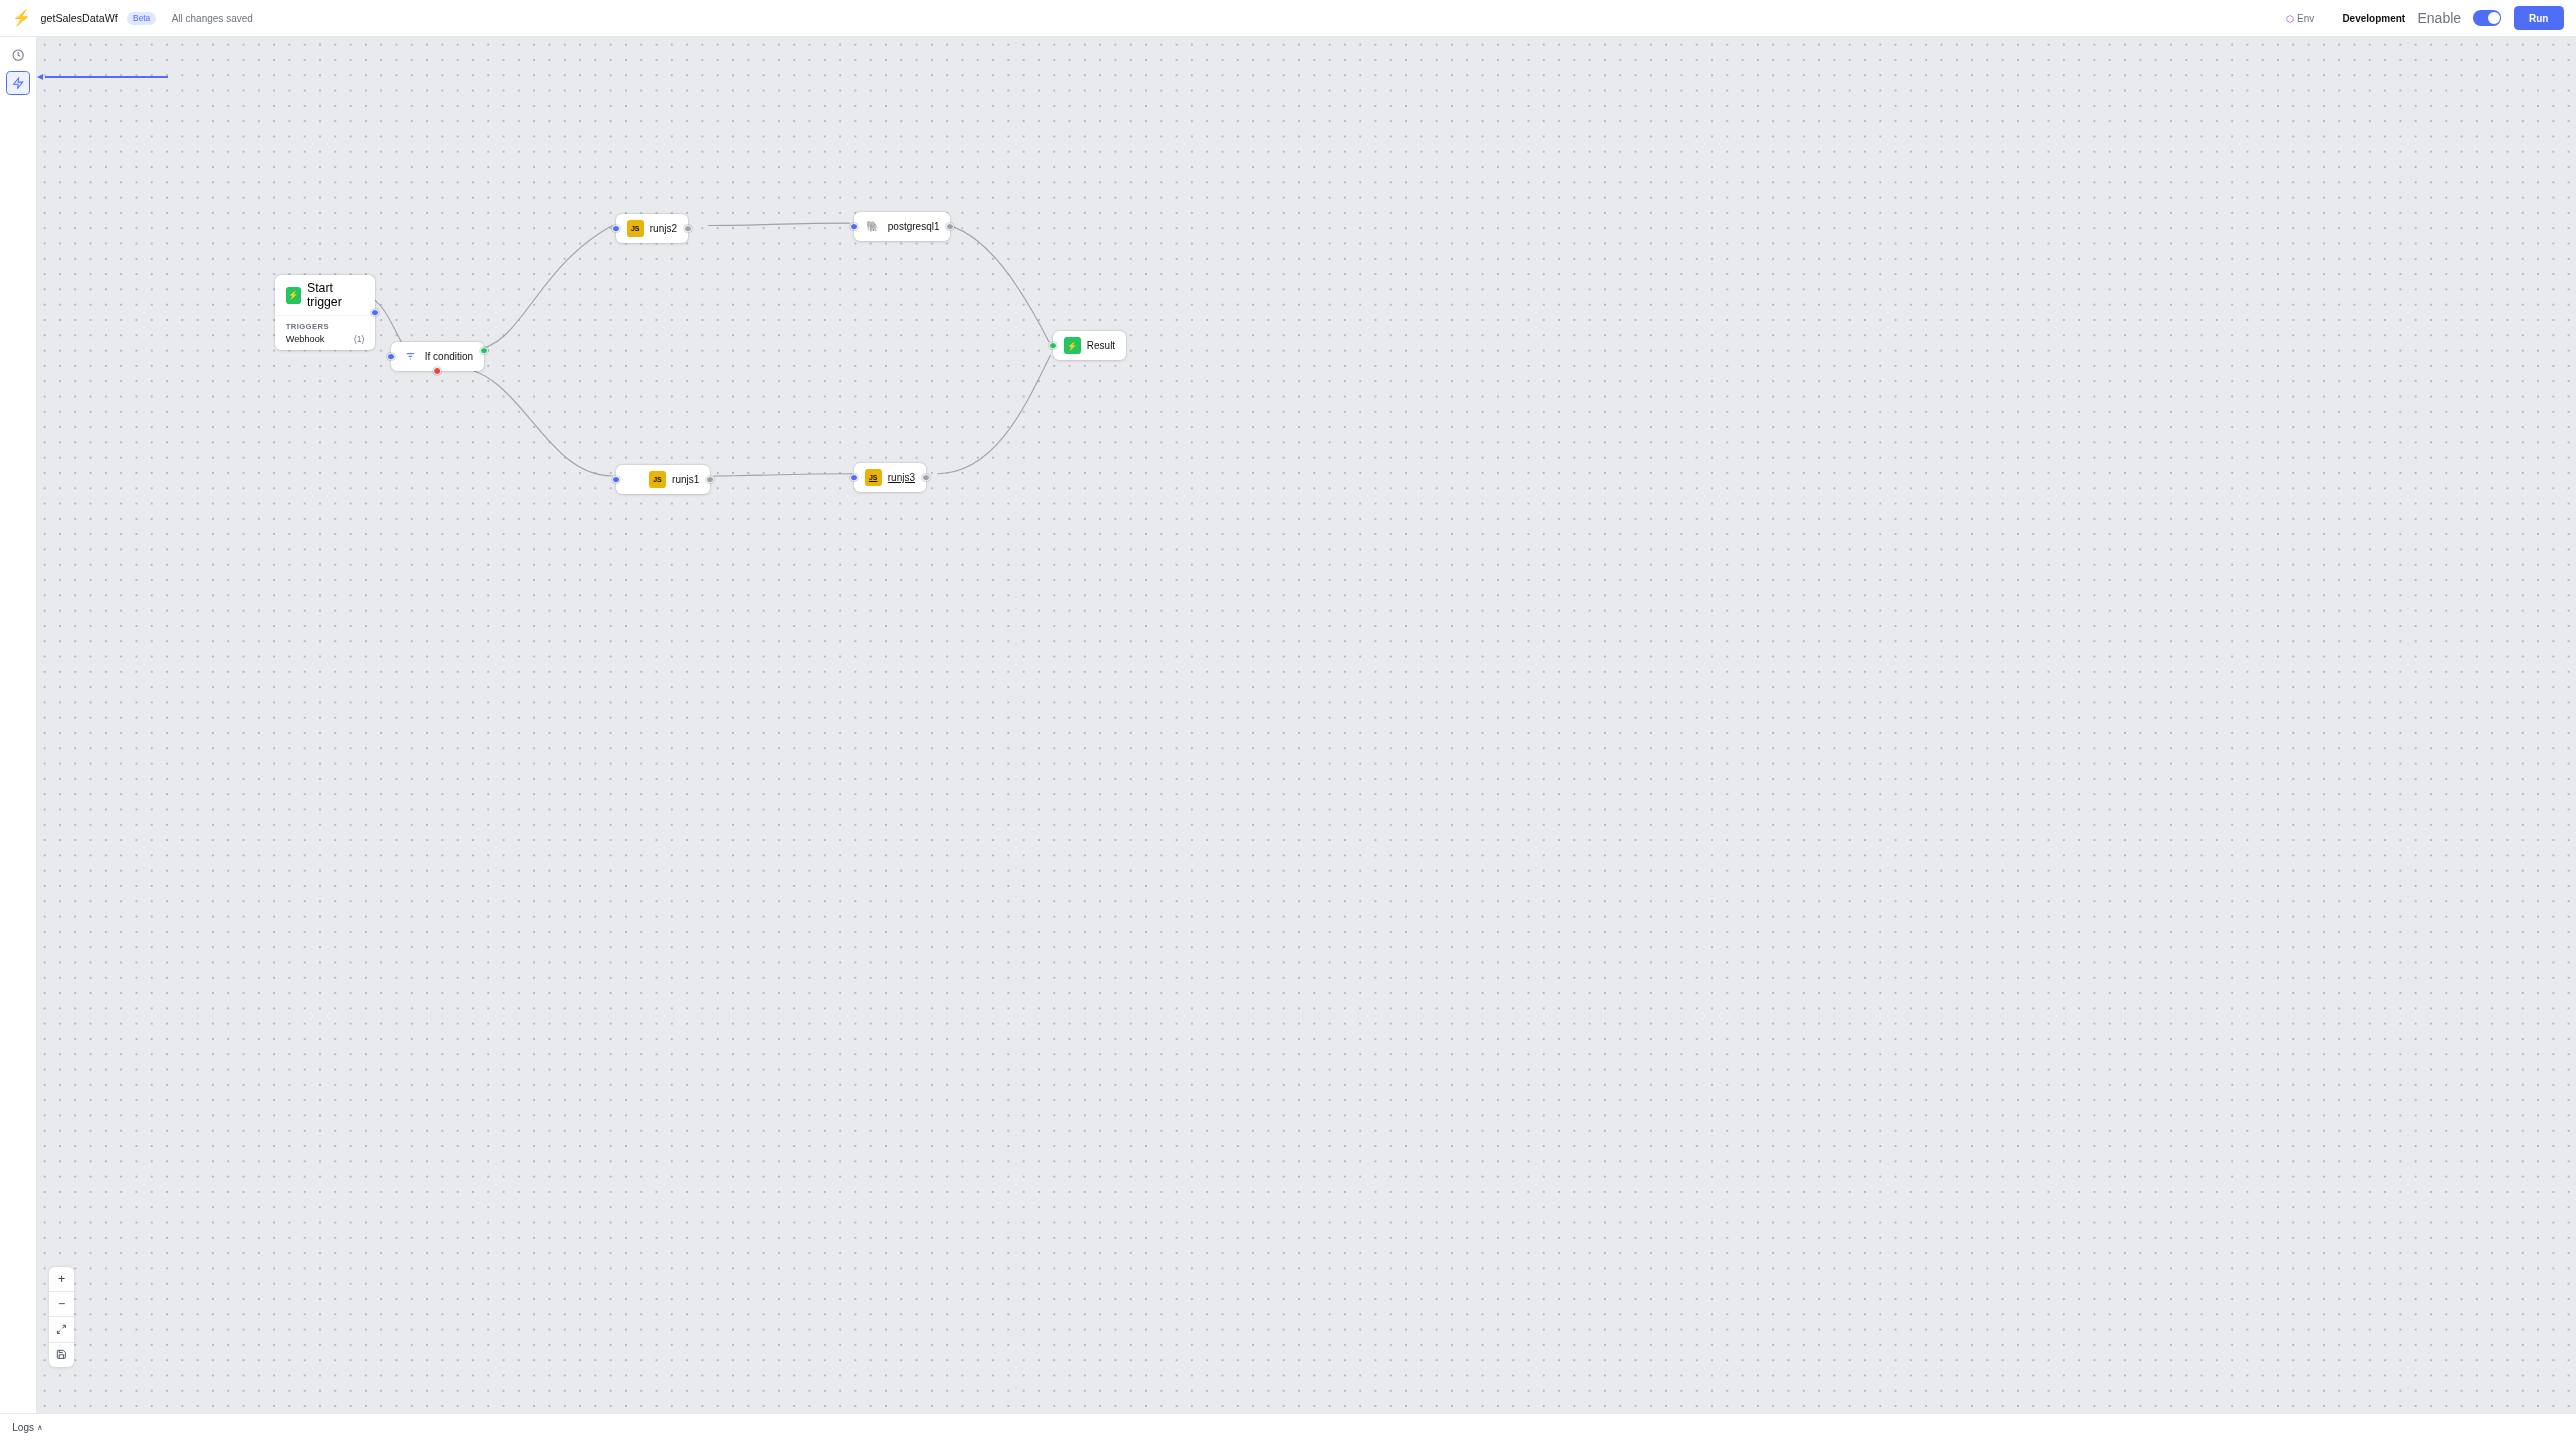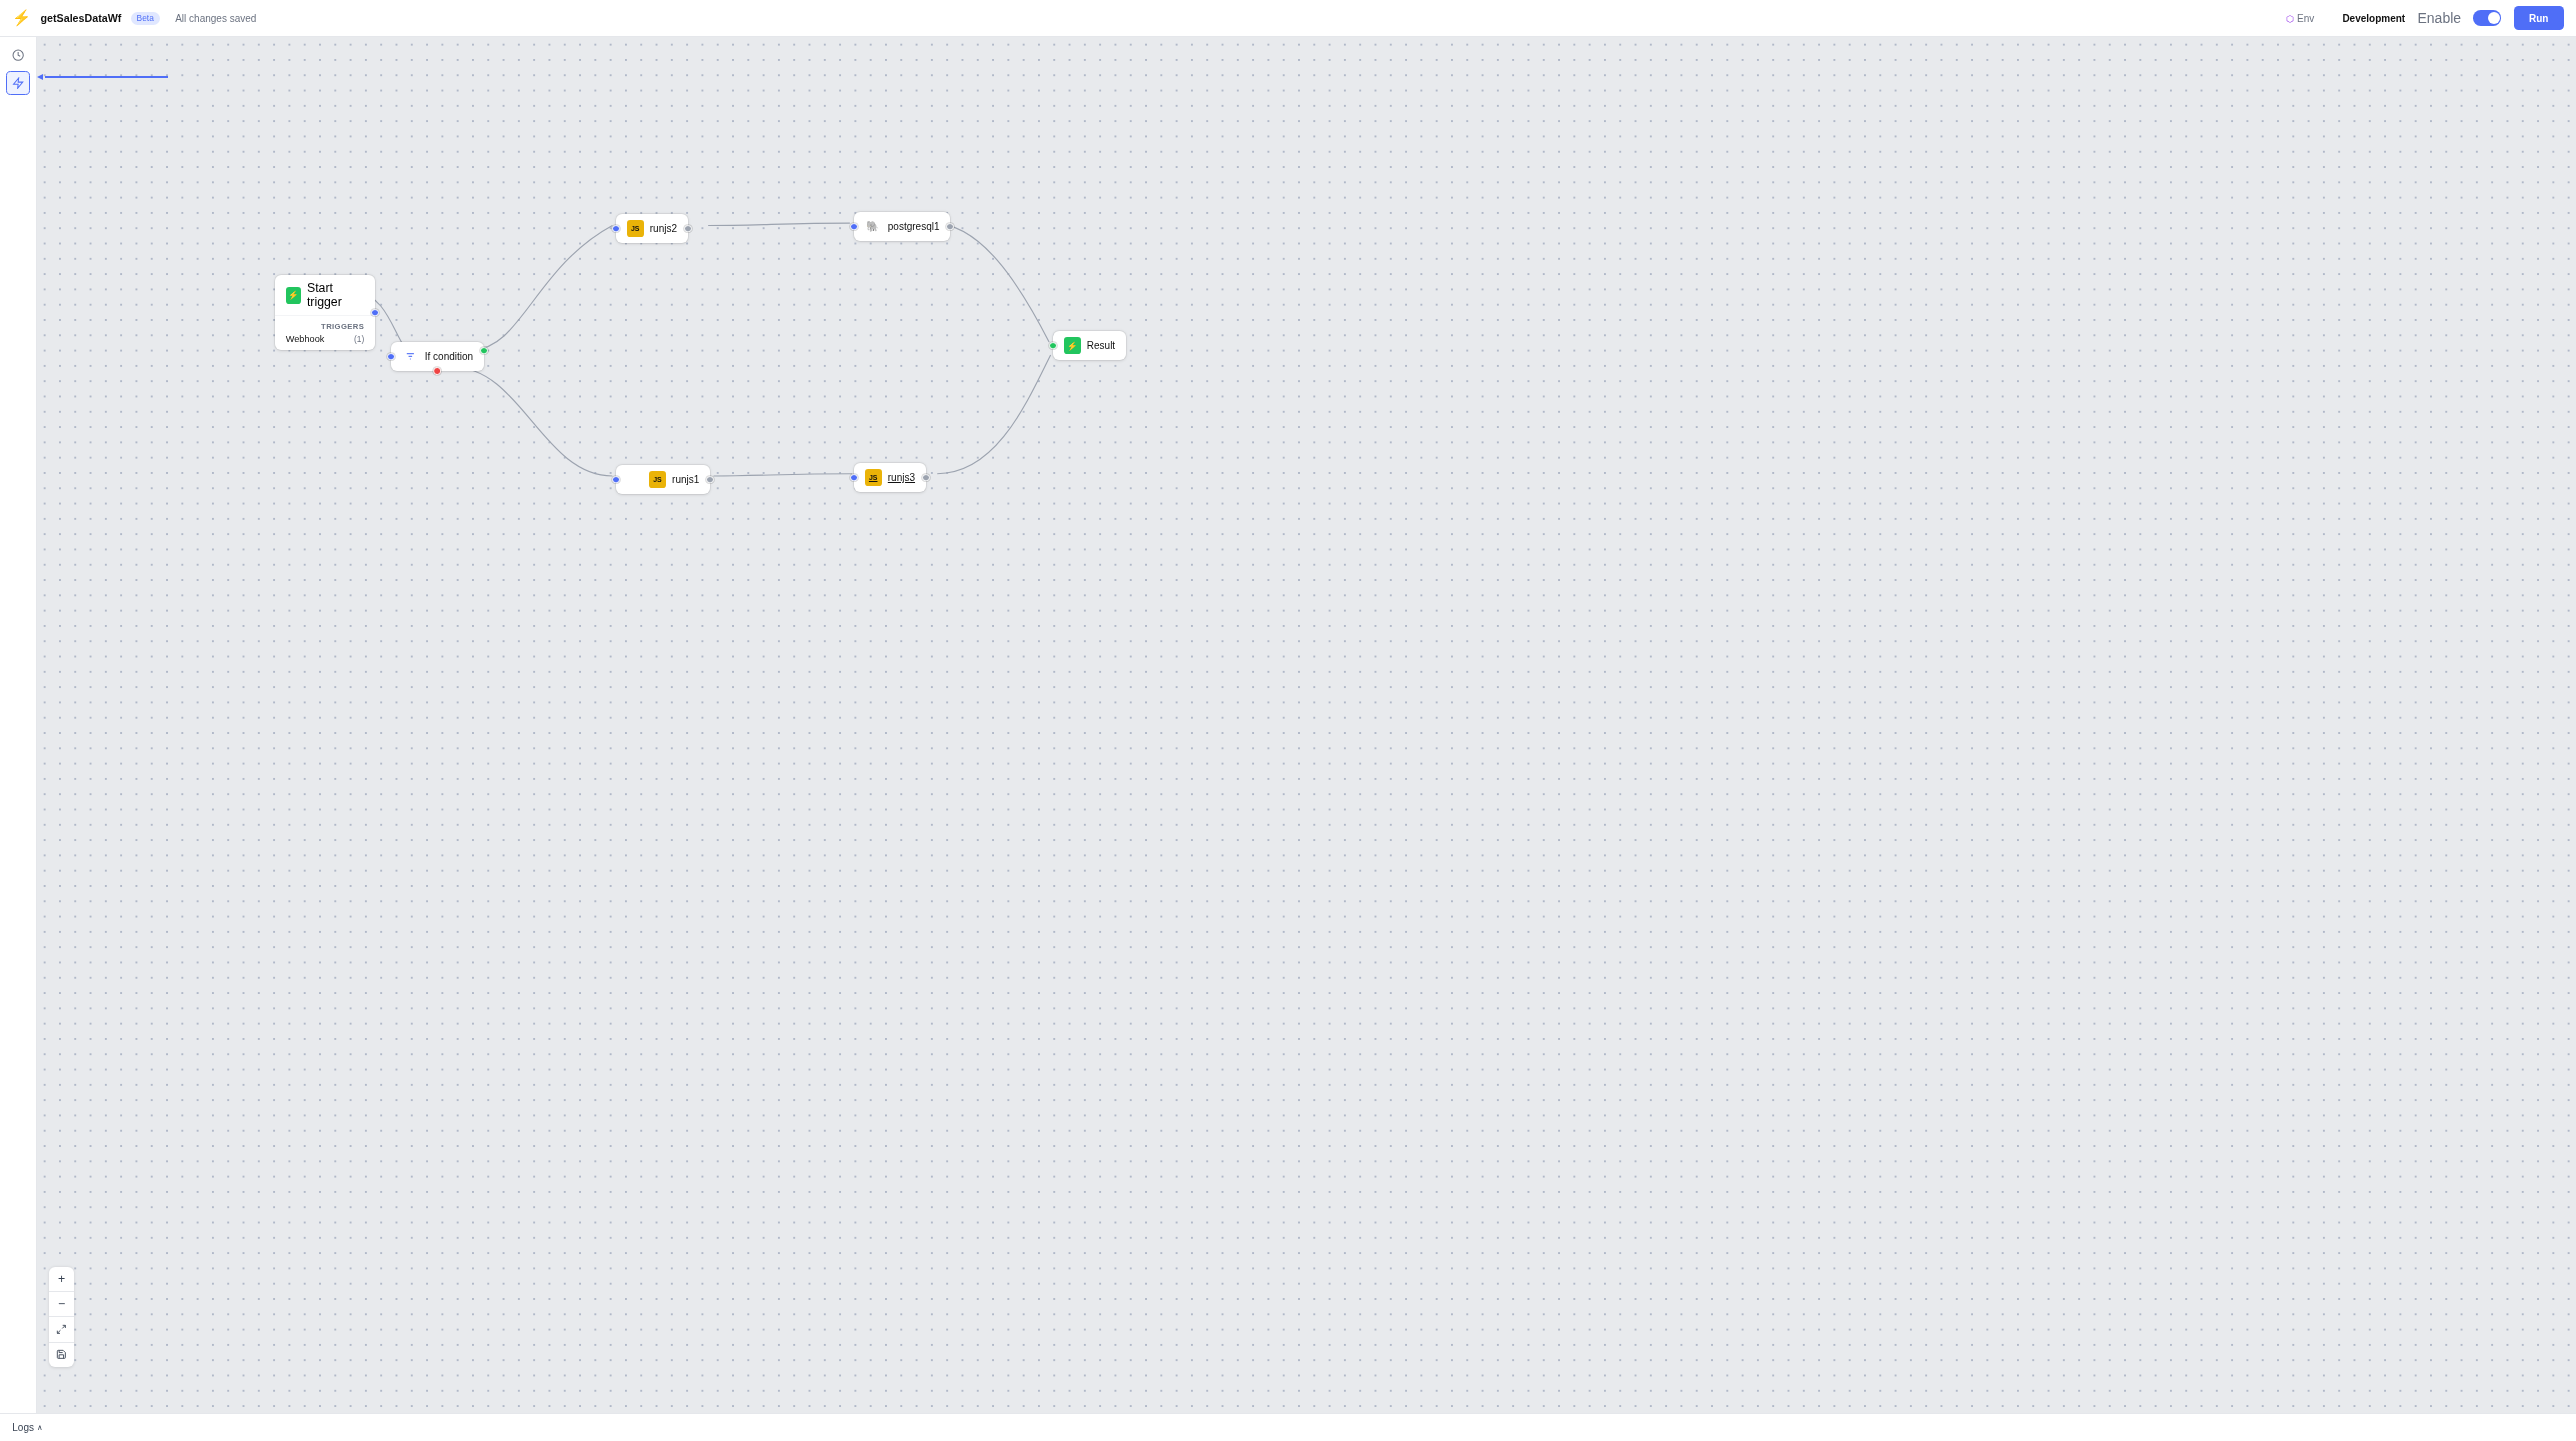--- a/index.html
+++ b/index.html
@@ -11,21 +11,21 @@
       height: 37px;
       display: flex;
       align-items: center;
       padding: 0 12.3px;
       border-bottom: 0.8px solid #e5e7eb;
       gap: 9.2px;
       z-index: 10;
       flex-shrink: 0;
     }
     .header-logo { color: #4f6ef7; font-size: 15.3px; }
-    .header-title { font-size: 10.7px; font-weight: 700; color: #111; }
+    .header-title { font-size: 10.7px; font-weight: 400; color: #111; }
     .header-badge {
       background: #e0e7ff;
       color: #4f6ef7;
       font-size: 8.4px;
       padding: 1.5px 6.1px;
       border-radius: 7.7px;
       font-weight: 400;
     }
     .header-saved { font-size: 10px; color: #6b7280; margin-left: 6.1px; }
     .header-right { margin-left: auto; display: flex; align-items: center; gap: 12.3px; }
@@ -156,21 +156,20 @@
     }
     .start-trigger-header {
       display: flex;
       align-items: center;
       gap: 6.1px;
       padding: 6.1px 10.7px;
     }
     .start-trigger-body {
       border-top: 0.8px solid #f3f4f6;
       padding: 6.1px 10.7px;
-      text-align: right;
     }
     .trigger-label { font-size: 7.7px; font-weight: 600; color: #6b7280; letter-spacing: 0.05em; }
     .trigger-row { display: flex; justify-content: space-between; align-items: center; margin-top: 3.1px; }
     .trigger-name { font-size: 9.2px; color: #111; }
     .trigger-count { font-size: 8.4px; color: #6b7280; }
 
     
     .dot {
       width: 7.7px; height: 7.7px;
       border-radius: 50%;

